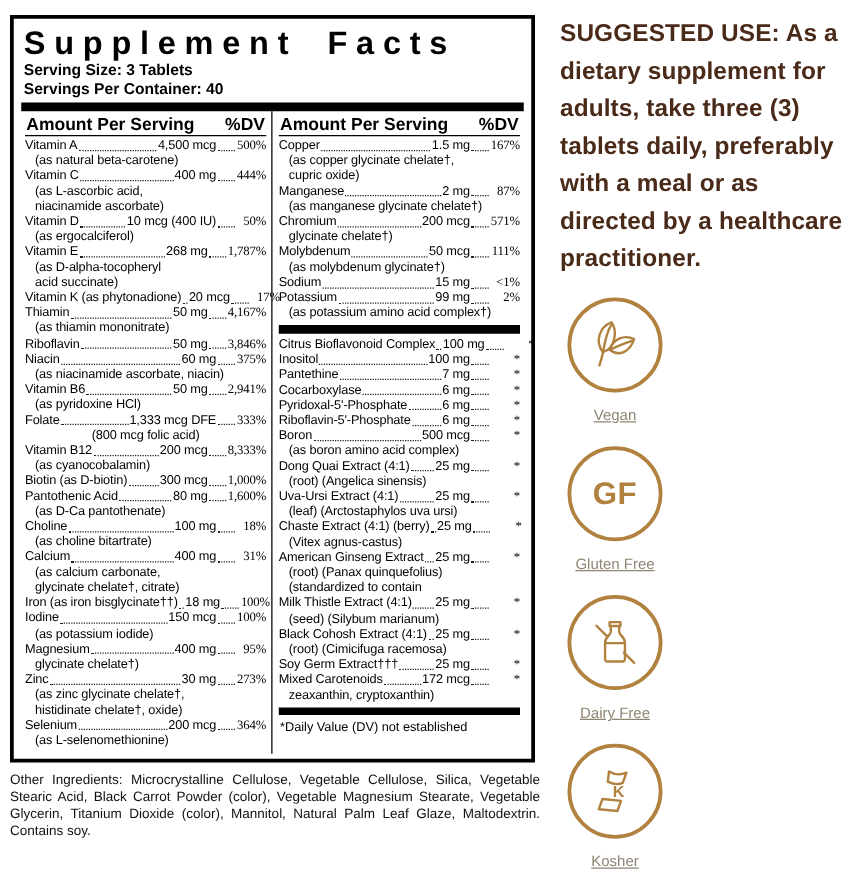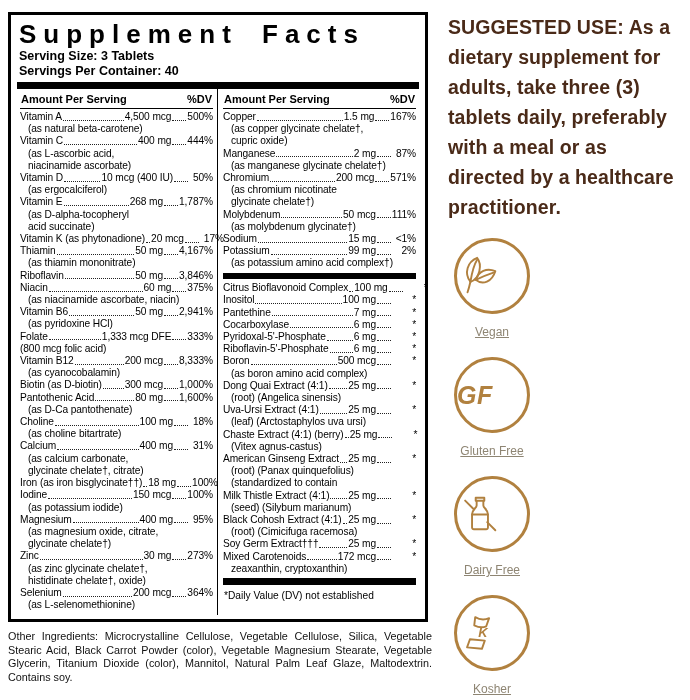--- a/index.html
+++ b/index.html
@@ -12,45 +12,45 @@
   .sf-title { font-weight:bold; font-size:26px; letter-spacing:7px; word-spacing:10px; white-space:nowrap; line-height:30px; padding-left:2px; }
   .serv { font-weight:bold; font-size:12.5px; line-height:15px; padding-left:2px; }
   .bar-top { height:7px; background:#000; margin-top:3px; }
 
   .cols { display:flex; align-items:stretch; }
   .col { width:50%; padding:0 3px 4px 3px; }
   .col.left { border-right:1.5px solid #000; padding-right:4px; }
   .col.right { padding-left:5px; }
 
   .colhead { display:flex; justify-content:space-between; align-items:flex-end;
-             font-weight:bold; font-size:11px; line-height:14px; padding:3px 1px 2px 1px;
+             font-weight:bold; font-size:14px; line-height:14px; padding:3px 1px 2px 1px;
              border-bottom:1.5px solid #000; margin-bottom:2px; }
 
   .nrow { font-size:10.2px; line-height:12.2px; letter-spacing:-0.1px; }
   .nmain { display:flex; align-items:flex-end; }
   .nname, .namt, .ndv { white-space:nowrap; }
   .dots { flex:1 1 auto; min-width:4px; border-bottom:1.4px dotted #222; margin:0 1px 2.5px 1px; }
   .dots.d2 { flex:0 0 14px; }
-  .ndv { min-width:24px; text-align:right; }
+  .ndv { min-width:24px; text-align:right;font-family:Liberation Serif, serif; }
   .nsub { padding-left:8px; }
-  .nsub.ctr { padding-left:0; text-align:left; }
+  .nsub.ctr { padding-left:0; text-align:center; }
 
   .bar-mid { height:6.5px; background:#000; margin:3px 0; }
   .footnote { font-size:10.2px; line-height:13px; padding:1px 1px 0 1px; }
 
   .other-ing { margin-top:8px; width:424px; font-size:10.8px; line-height:13.5px; text-align:justify; color:#111; }
 
   
   .sidebar { position:absolute; left:448px; top:12px; width:238px; }
   .suggested { font-weight:bold; font-size:19.5px; line-height:30px; color:var(--accent-brown,#4a2a18); letter-spacing:0.1px; }
 
   .badges { position:absolute; left:450px; top:238px; width:84px; display:flex; flex-direction:column; align-items:center; }
   .badge { display:flex; flex-direction:column; align-items:center; margin-bottom:15px; }
   .badge-circle { width:76px; height:76px; border:3px solid var(--badge-gold,#b1813f); border-radius:50%;
-                  display:flex; align-items:center; background:#fff;font-style:italic; }
+                  display:flex; align-items:center; justify-content:center; background:#fff; }
   .badge-label { margin-top:8px; font-size:12px; line-height:20px; color:var(--badge-label-gray,#8e8573); white-space:nowrap;text-decoration:underline; }
   .gf-initials { font-weight:bold; font-size:25px; letter-spacing:0.5px; color:var(--badge-gold,#b1813f); }
   .badge svg { display:block; }
 </style>
 </head>
 <body>
 
 <div class="stage">
 
   <div class="facts-wrap">
@@ -237,21 +237,20 @@
                 <div class="nsub">(as potassium iodide)</div>
               </div>
               <div class="nrow">
                 <div class="nmain">
                   <span class="nname">Magnesium</span>
                   <span class="dots"></span>
                   <span class="namt">400 mg</span>
                   <span class="dots d2"></span>
                   <span class="ndv">95%</span>
                 </div>
-                <div class="nsub">(as magnesium oxide, citrate,</div>
                 <div class="nsub">glycinate chelate†)</div>
               </div>
               <div class="nrow">
                 <div class="nmain">
                   <span class="nname">Zinc</span>
                   <span class="dots"></span>
                   <span class="namt">30 mg</span>
                   <span class="dots d2"></span>
                   <span class="ndv">273%</span>
                 </div>
@@ -299,21 +298,20 @@
                 <div class="nsub">(as manganese glycinate chelate†)</div>
               </div>
               <div class="nrow">
                 <div class="nmain">
                   <span class="nname">Chromium</span>
                   <span class="dots"></span>
                   <span class="namt">200 mcg</span>
                   <span class="dots d2"></span>
                   <span class="ndv">571%</span>
                 </div>
-                <div class="nsub">(as chromium nicotinate</div>
                 <div class="nsub">glycinate chelate†)</div>
               </div>
               <div class="nrow">
                 <div class="nmain">
                   <span class="nname">Molybdenum</span>
                   <span class="dots"></span>
                   <span class="namt">50 mcg</span>
                   <span class="dots d2"></span>
                   <span class="ndv">111%</span>
                 </div>

